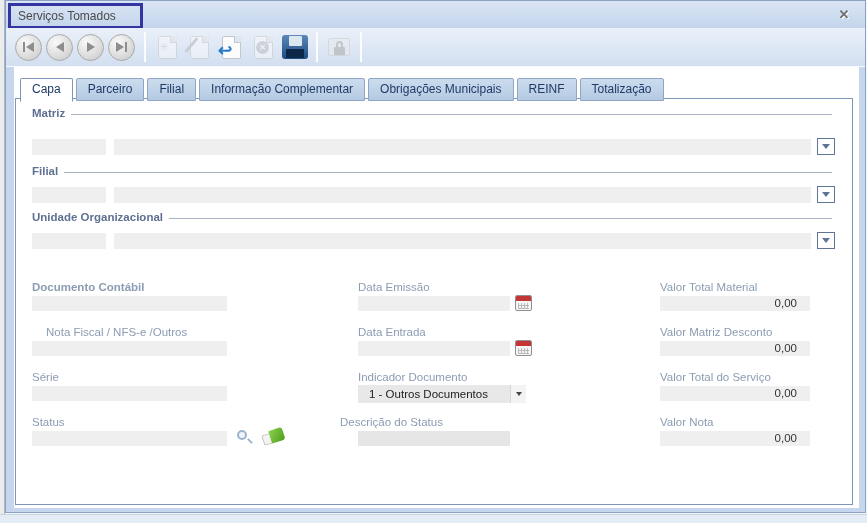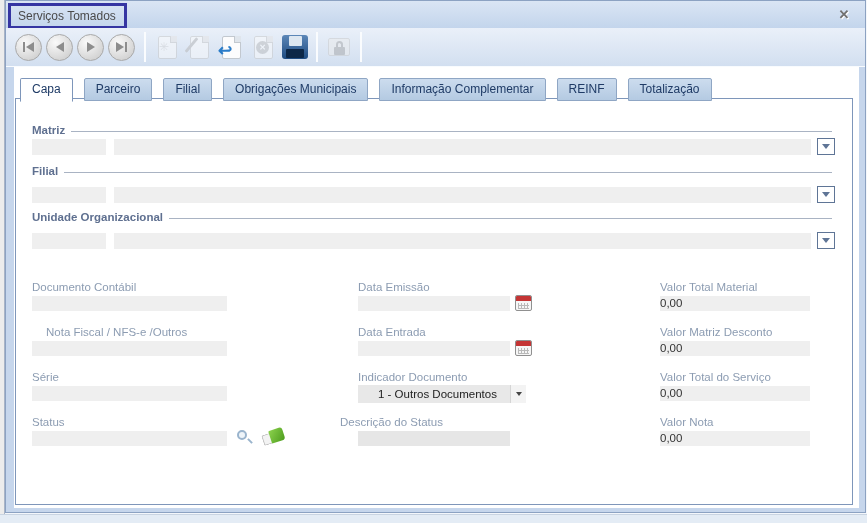--- a/index.html
+++ b/index.html
@@ -12,21 +12,21 @@
   }
   
   .left-sliver { position:absolute; left:0; top:0; width:5px; height:523px;
     background:#ececec; border-right:1px solid #a9b4c6; }
   
   .window { position:absolute; left:5px; top:0; width:861px; height:513px;
     background:#c6d6ec; border:1px solid #8ca2c2; }
   
   .titlebar { position:absolute; left:0; top:0; width:100%; height:27px;
     background:linear-gradient(#dae5f4,#c3d5ec); }
-  .title-box { position:absolute; left:2px; top:2px; padding:3px 8px 3px 7px;
+  .title-box { position:absolute; left:2px; top:2px; padding:3px 24px 3px 7px;
     border:3px solid #3535a2; color:#4a4a4a; font-size:12px; background:transparent; }
   .close-btn { position:absolute; right:13px; top:6px; width:16px; height:16px;
     color:#707070; font-size:13px; font-weight:bold; text-align:center; line-height:16px;
     cursor:default; text-shadow:1px 1px 0 #ffffff; }
   
   .toolbar { position:absolute; left:0; top:27px; width:100%; height:39px;
     background:linear-gradient(#eaf0f9,#d2dff0); border-bottom:1px solid #f8fbfe;
     display:flex; align-items:center; padding-left:9px; }
   .nav-btn { width:27px; height:27px; border-radius:50%; margin-right:4px;
     background:radial-gradient(circle at 35% 30%, #fafafa, #c7c7c7);
@@ -58,54 +58,54 @@
     background:#0c2747; border-radius:1px; }
   .lock-panel { width:22px; height:18px; background:#e7ebf0; border:1px solid #c4cad2;
     border-radius:2px; position:relative; }
   .lock-shackle { position:absolute; left:7px; top:2px; width:7px; height:7px;
     border:2px solid #9fa7b0; border-bottom:none; border-radius:4px 4px 0 0; }
   .lock-body { position:absolute; left:5px; top:8px; width:11px; height:8px;
     background:#9fa7b0; border-radius:1px; }
   
   .content { position:absolute; left:8px; top:66px; width:845px; height:441px; background:#ffffff; }
   
-  .tabstrip { position:absolute; left:6px; top:11px; display:flex; z-index:3;gap:8px; }
+  .tabstrip { position:absolute; left:6px; top:11px; display:flex; z-index:3; }
   .tab { font-size:12px; color:#1f3b66; padding:3px 11px 4px 11px;
     background:linear-gradient(#ccdcee,#b4cae2); border:1px solid #8fa6c4; margin-right:3px;
     border-radius:2px 2px 0 0; white-space:nowrap; }
   .tab.active { background:#ffffff; border:1px solid #7e96ba; border-bottom:1px solid #ffffff;
     padding-bottom:5px; margin-bottom:-1px; }
   
   .panel { position:absolute; left:1px; top:31px; width:838px; height:407px;
     border:1px solid #7e96ba; background:#ffffff; z-index:1; }
   .group-head { position:absolute; left:16px; right:20px; display:flex; align-items:center; }
   .group-title { font-size:11.5px; font-weight:bold; color:#5f7090; white-space:nowrap; }
   .group-line { flex:1; height:1px; background:#a9b3c3; margin-left:6px; margin-top:2px; }
   .code-field { position:absolute; width:74px; height:16px; background:#efefef; }
   .desc-field { position:absolute; left:98px; width:697px; height:16px; background:#efefef; }
   .combo-btn { position:absolute; left:801px; width:18px; height:17px; background:#ffffff;
     border:1px solid #5f7596; display:flex; align-items:center; justify-content:center; }
   .combo-btn .tri-d { width:0; height:0; border-left:4px solid transparent;
     border-right:4px solid transparent; border-top:5px solid #5f7596; }
   .field-label { position:absolute; font-size:11.5px; color:#8c9cb2; white-space:nowrap; }
   .tinput { position:absolute; height:15px; background:#efefef; }
   .vinput { position:absolute; height:15px; background:#efefef; font-size:11.5px; color:#333;
-    text-align:left; padding-right:13px; line-height:15px; }
+    text-align:right; padding-right:13px; line-height:15px; }
   
   .cal-ico { position:absolute; width:17px; height:16px; background:#f6f6f6;
     border:1px solid #909090; border-radius:2px; }
   .cal-ico::before { content:""; position:absolute; left:0; top:0; width:100%; height:5px;
     background:#c43535; border-radius:1px 1px 0 0; }
   .cal-ico::after { content:""; position:absolute; left:2px; top:7px; width:11px; height:6px;
     background:repeating-linear-gradient(90deg,#b9b9b9 0 1px,transparent 1px 3px),
                repeating-linear-gradient(0deg,#b9b9b9 0 1px,transparent 1px 3px); }
   
   .combo-flat { position:absolute; width:168px; height:18px; background:#e8e8e8;
     display:flex; align-items:center; }
-  .combo-flat .val { flex:1; font-size:11.5px; color:#222; padding-left:20px; white-space:nowrap; }
+  .combo-flat .val { flex:1; font-size:11.5px; color:#222; padding-left:11px; white-space:nowrap; }
   .combo-flat .arrow-box { width:16px; height:18px; background:#f3f3f3; border-left:1px solid #d5d5d5;
     display:flex; align-items:center; justify-content:center; }
   .combo-flat .tri-d { width:0; height:0; border-left:3.5px solid transparent;
     border-right:3.5px solid transparent; border-top:4.5px solid #444; }
   
   .search-ico { position:absolute; width:18px; height:18px; }
   .search-ico .lens { position:absolute; left:1px; top:1px; width:10px; height:10px;
     border:2px solid #9ab4cd; border-radius:50%; background:#eef4f9; }
   .search-ico .handle { position:absolute; left:11px; top:11px; width:6px; height:2px;
     background:#9ab4cd; transform:rotate(45deg); }
@@ -177,29 +177,29 @@
     </div>
     <div class="tb-sep"></div>
   </div>
 
   <div class="content">
 
     <div class="tabstrip">
       <span class="tab active">Capa</span>
       <span class="tab">Parceiro</span>
       <span class="tab">Filial</span>
+      <span class="tab">Informação Complementar</span>
       <span class="tab">Obrigações Municipais</span>
-      <span class="tab">Informação Complementar</span>
       <span class="tab">REINF</span>
       <span class="tab">Totalização</span>
     </div>
 
     <div class="panel">
 
-      <div class="group-head" style="top:25px;">
+      <div class="group-head" style="top:8px;">
         <span class="group-title">Matriz</span>
         <span class="group-line"></span>
       </div>
       <div class="code-field" style="left:16px; top:40px;"></div>
       <div class="desc-field" style="top:40px;"></div>
       <div class="combo-btn" style="top:39px;">
         <span class="tri-d"></span>
       </div>
 
       <div class="group-head" style="top:66px;">
@@ -215,21 +215,21 @@
       <div class="group-head" style="top:112px;">
         <span class="group-title">Unidade Organizacional</span>
         <span class="group-line"></span>
       </div>
       <div class="code-field" style="left:16px; top:134px;"></div>
       <div class="desc-field" style="top:134px;"></div>
       <div class="combo-btn" style="top:133px;">
         <span class="tri-d"></span>
       </div>
 
-      <span class="field-label" style="left:16px; top:182px;">Documento Contábil</span>
+      <span class="field-label" style="left:16px; top:182px;font-weight:bold;">Documento Contábil</span>
       <div class="tinput" style="left:16px; top:197px; width:195px;"></div>
 
       <span class="field-label" style="left:16px; top:227px;margin-left:14px;">Nota Fiscal / NFS-e /Outros</span>
       <div class="tinput" style="left:16px; top:242px; width:195px;"></div>
 
       <span class="field-label" style="left:16px; top:272px;">Série</span>
       <div class="tinput" style="left:16px; top:287px; width:195px;"></div>
 
       <span class="field-label" style="left:16px; top:317px;">Status</span>
       <div class="tinput" style="left:16px; top:332px; width:195px;"></div>

